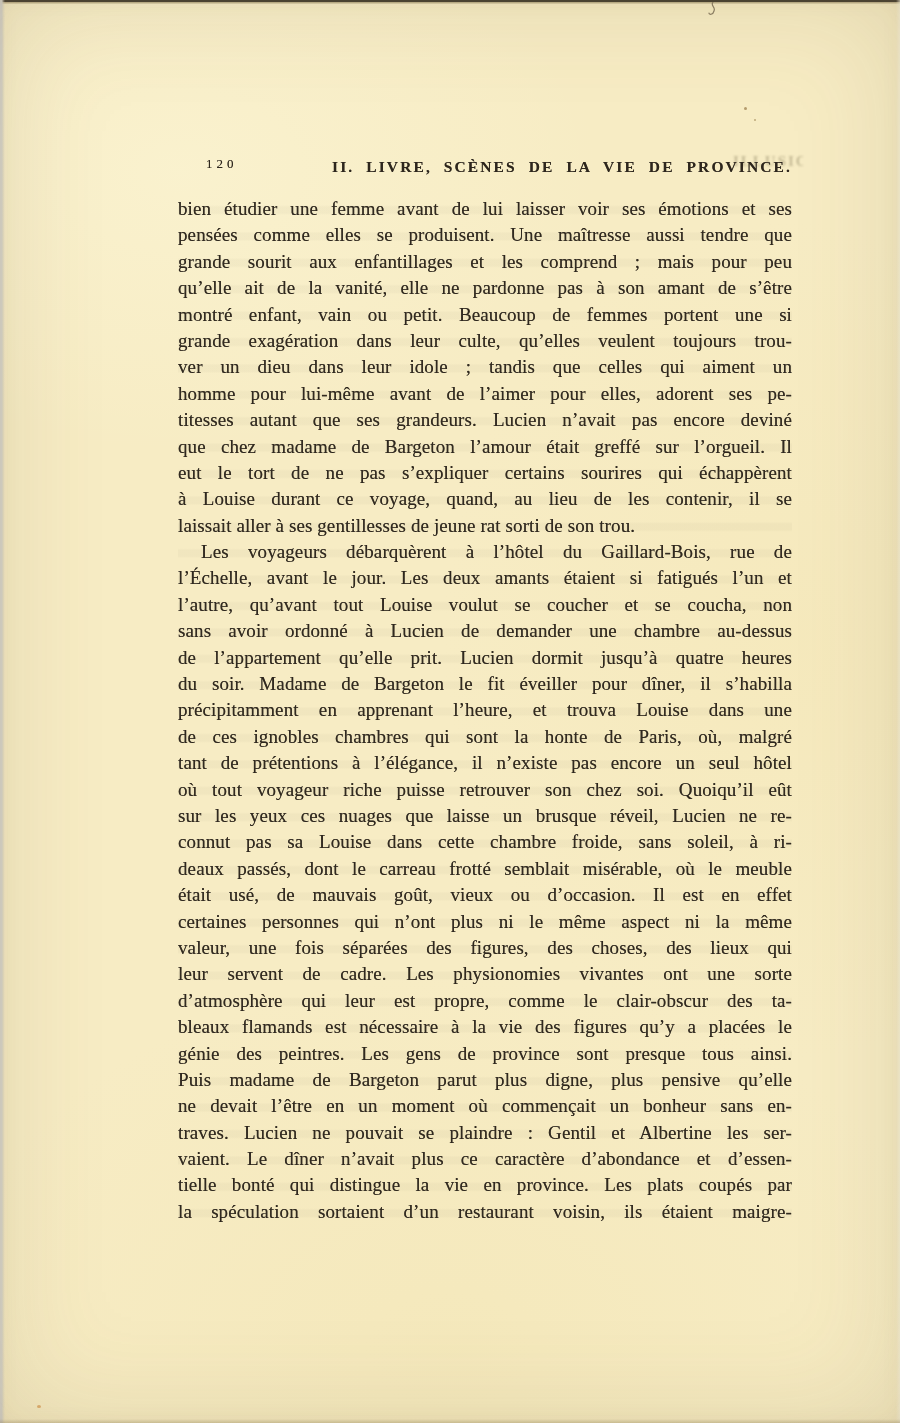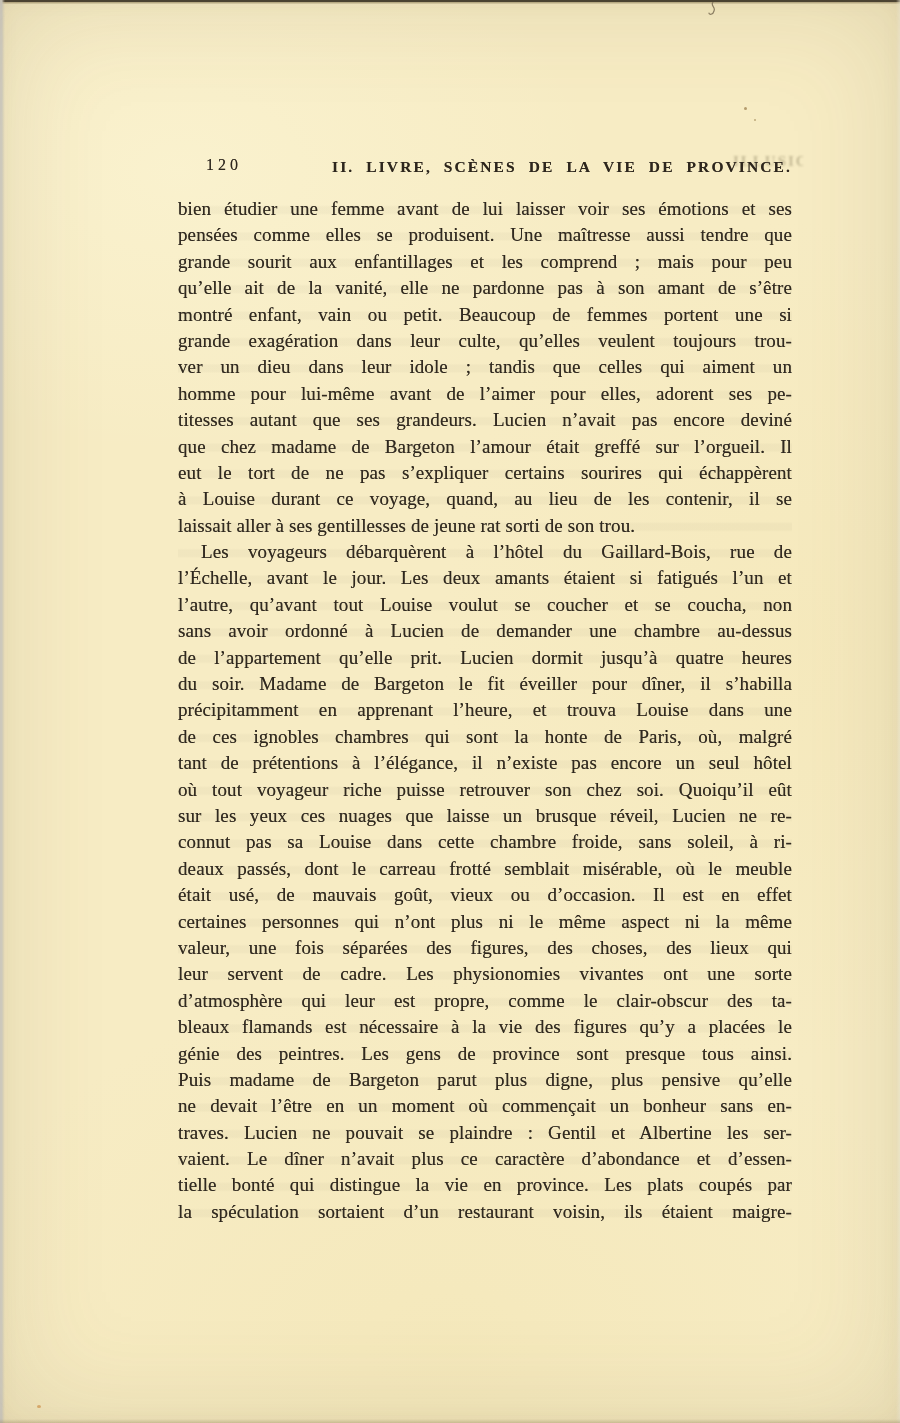--- a/index.html
+++ b/index.html
@@ -24,21 +24,21 @@
   .edge-top{position:absolute;left:0;top:0;width:100%;height:4px;
     background:linear-gradient(180deg,var(--top-edge) 0 2px,#c0b28c 2px 3px,rgba(192,178,140,0) 4px);}
   .edge-left{position:absolute;left:0;top:0;width:5px;height:100%;
     background:linear-gradient(90deg,#d8d5cc 0 2px,rgba(216,211,196,0.55) 3px,rgba(216,211,196,0) 5px);}
   .edge-right{position:absolute;right:0;top:0;width:4px;height:100%;
     background:linear-gradient(270deg,rgba(252,247,228,0.65),rgba(252,247,228,0) 100%);}
   .edge-bottom{position:absolute;left:0;bottom:0;width:100%;height:4px;
     background:linear-gradient(0deg,rgba(150,132,94,0.35),rgba(150,132,94,0) 100%);}
 
   .running-header{position:absolute;left:178px;top:156px;width:614px;height:24px;color:var(--ink);}
-  .pagenum{position:absolute;left:28px;top:0;font-size:16px;letter-spacing:4px;
+  .pagenum{position:absolute;left:28px;top:0;font-size:13px;letter-spacing:4px;
     text-shadow:0 0 0.5px rgba(45,38,29,0.55);}
   .running-title{display:block;text-align:right;text-indent:26px;font-size:15.5px;font-weight:700;
     letter-spacing:2.1px;word-spacing:6px;padding-top:2px;
     text-shadow:0 0 0.5px rgba(45,38,29,0.5);}
 
   .textblock{position:absolute;left:178px;top:196px;width:614px;color:var(--ink);}
   .textblock::before{ 
     content:"";position:absolute;inset:-4px 0 0 0;pointer-events:none;
     background:repeating-linear-gradient(180deg,
       rgba(0,0,0,0) 0 13px, rgba(125,118,92,0.05) 15px 21px, rgba(0,0,0,0) 23px 26.4px);

